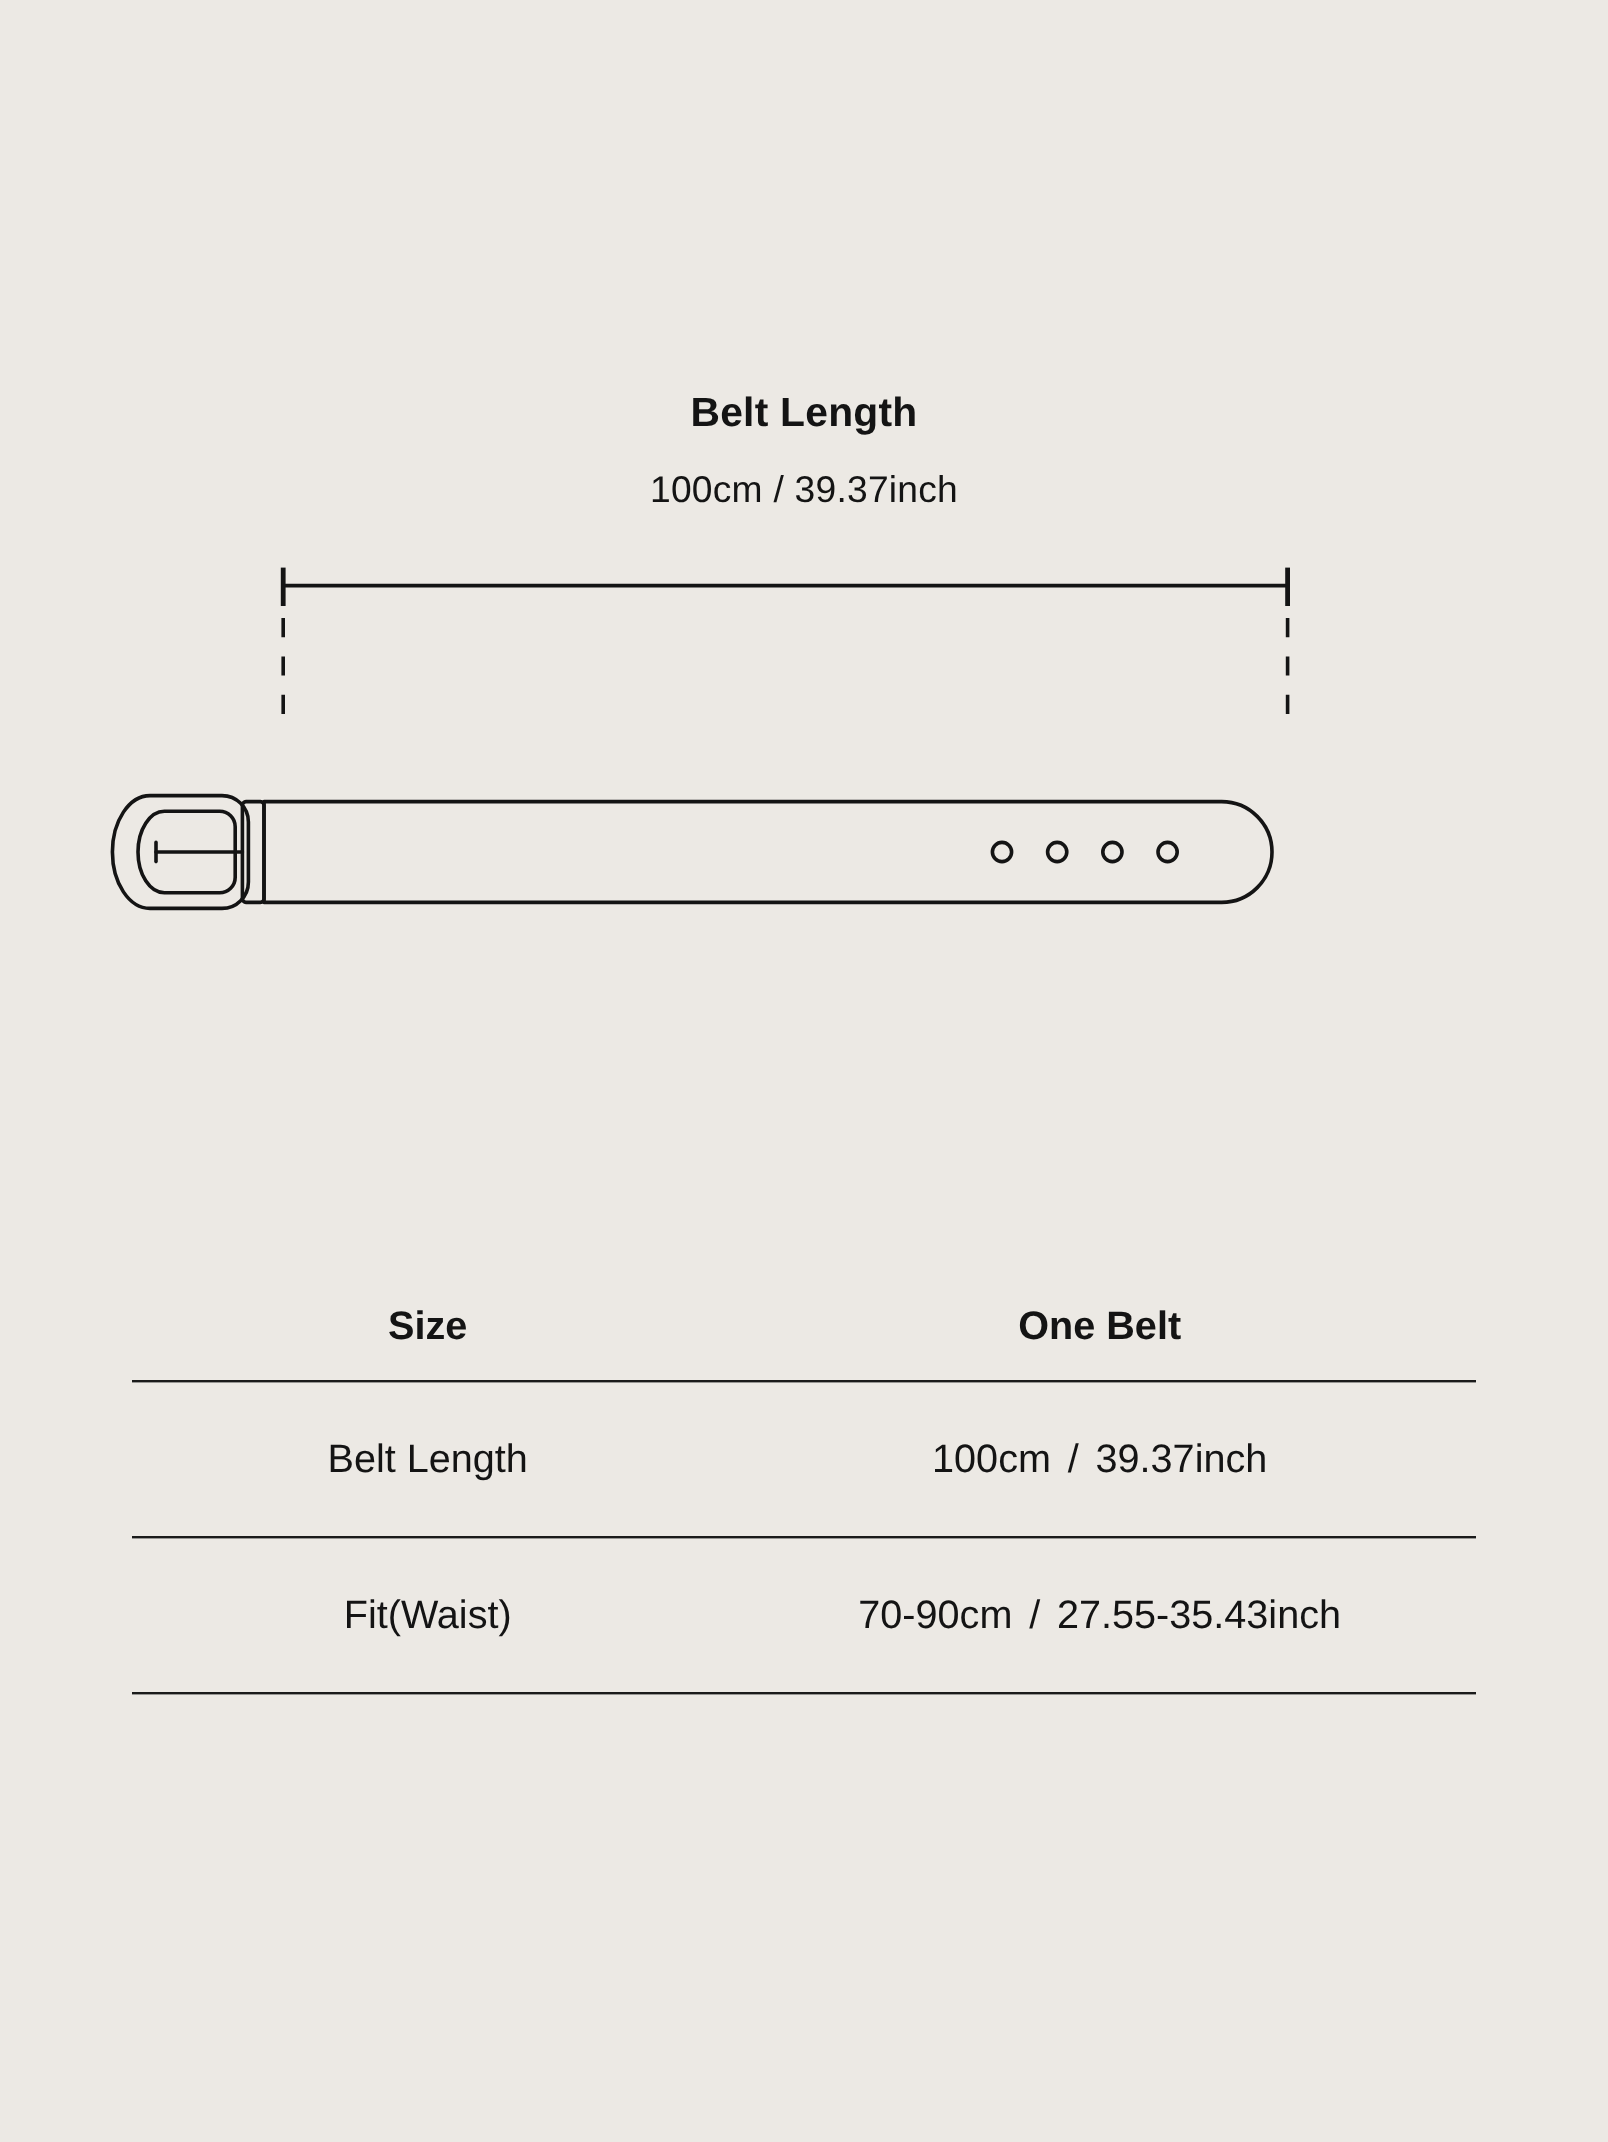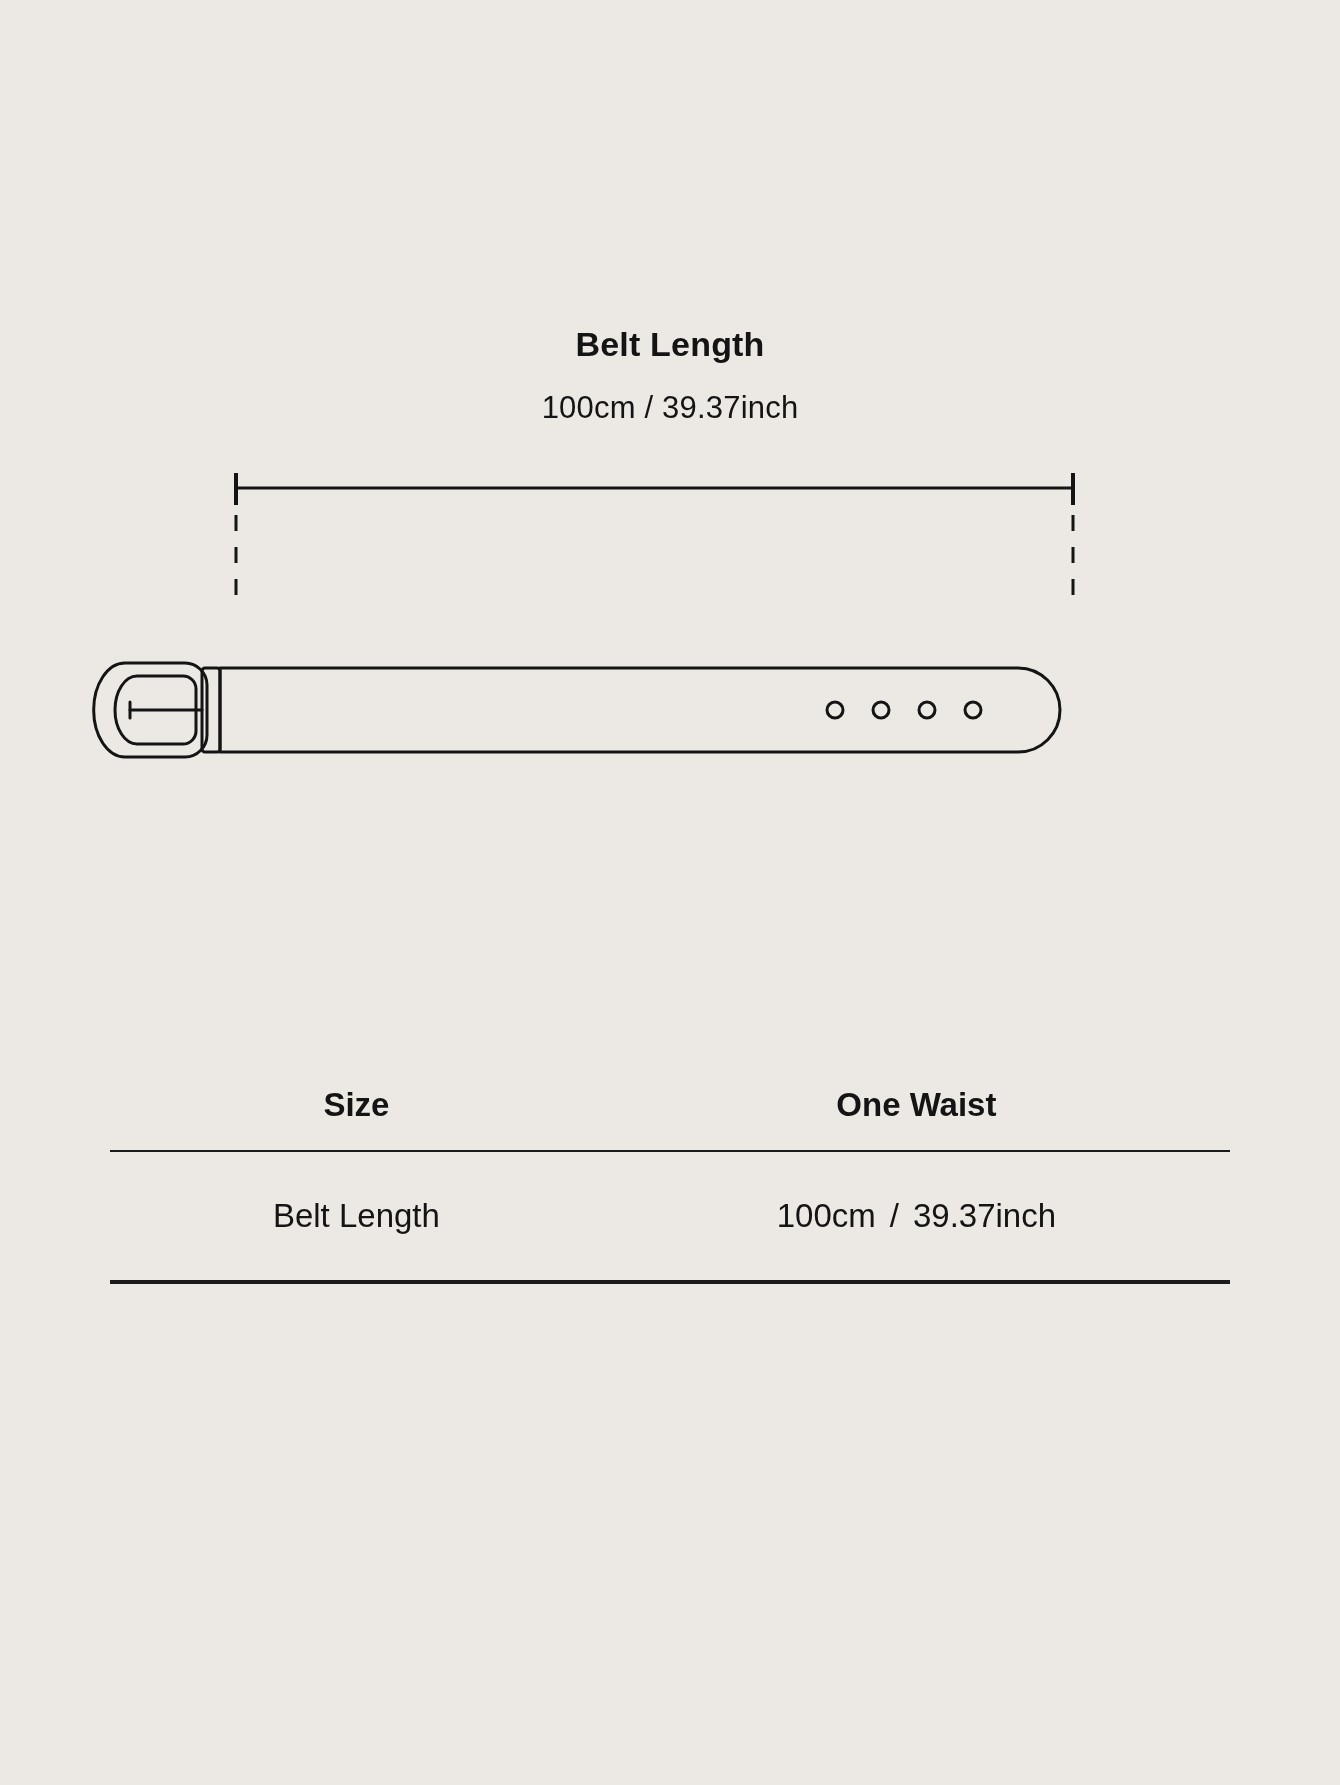--- a/index.html
+++ b/index.html
@@ -139,38 +139,44 @@
       <ellipse cx="791" cy="70" rx="8" ry="8"></ellipse>
       <ellipse cx="837" cy="70" rx="8" ry="8"></ellipse>
       <ellipse cx="883" cy="70" rx="8" ry="8"></ellipse>
     </g>
   </svg>
 
   <table class="size-table">
     <tbody>
         <tr class="row-head">
       <th class="c1">Size</th>
-      <th class="c2">One Waist</th>
+      <th class="c2">One Belt</th>
     </tr>
     <tr class="divider">
       <td colspan="2">
             <div></div>
           </td>
     </tr>
     <tr class="row-data">
       <td class="c1">Belt Length</td>
       <td class="c2">
         <span>100cm</span><span class="sep">/</span><span>39.37inch</span>
       </td>
     </tr>
     <tr class="divider">
       <td colspan="2">
             <div></div>
           </td>
     </tr>
+    <tr class="row-data">
+      <td class="c1">Fit(Waist)</td>
+      <td class="c2">
+        <span>70-90cm</span><span class="sep">/</span><span>27.55-35.43inch</span>
+      </td>
+    </tr>
     <tr class="divider">
       <td colspan="2">
             <div></div>
           </td>
     </tr>
   </tbody>
     </table>
 
 </div>
 

